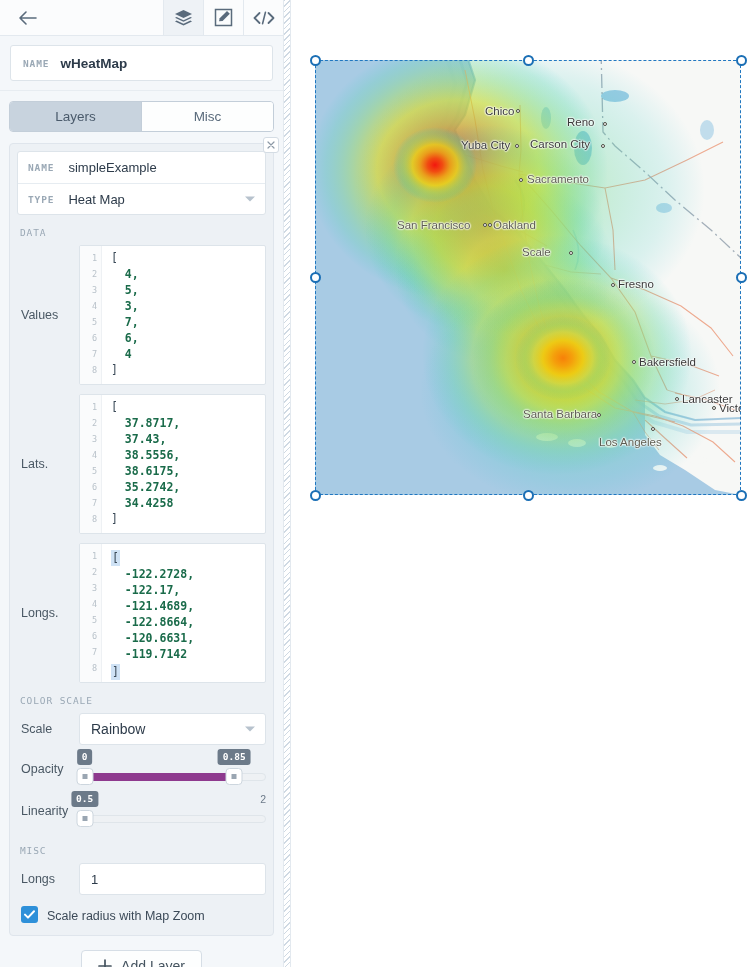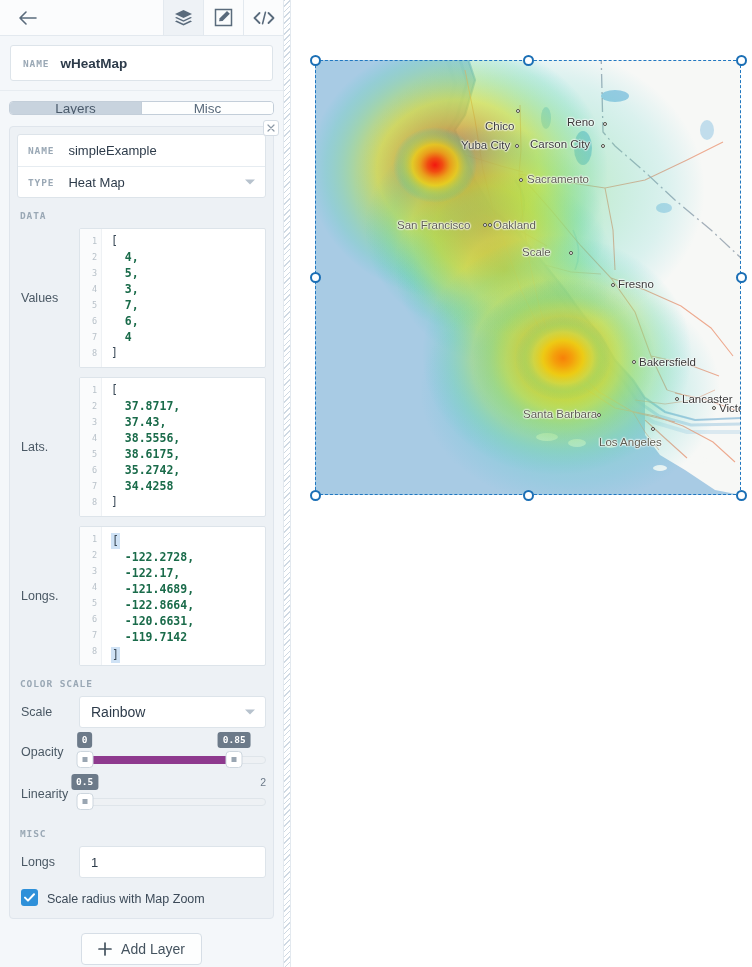--- a/index.html
+++ b/index.html
@@ -55,21 +55,21 @@
     font-size: 9.5px; letter-spacing: .9px; font-weight: 700;
     color: #9aa8b5; text-transform: uppercase;
     font-family: "DejaVu Sans Mono", monospace;
   }
   .name-val { font-size: 13.5px; color: #2d3b4a; margin-left: 11px; font-weight: 600; }
 
   
   .tabs {
     display: flex; margin: 10px 9px 0 9px;
     border: 1px solid #c3ced9; border-radius: 4px; overflow: hidden;
-    height: 14px;
+    height: 31px;
   }
   .tab {
     flex: 1; display: flex; align-items: center; justify-content: center;
     font-size: 13.5px; color: #5a6b7c; cursor: pointer;
     background: #fdfefe;
   }
   .tab.active { background: #c8d3de; color: #4a5a6b; font-weight: 400; }
   .tab + .tab { border-left: 1px solid #c3ced9; }
 
   
@@ -101,21 +101,21 @@
   .head-row + .head-row { border-top: 1px solid #e6ecf1; }
   .head-val { font-size: 13px; color: #2d3b4a; margin-left: 14px; }
   .caret {
     position: absolute; right: 10px; top: 50%; transform: translateY(-50%);
     width: 0; height: 0; border-left: 5px solid transparent;
     border-right: 5px solid transparent; border-top: 5px solid #b7c2cd;
   }
 
   
   .sec-head {
-    font-size: 9.5px; letter-spacing: .9px; font-weight: 700;
+    font-size: 9.5px; letter-spacing: .9px; font-weight: 400;
     color: #9aa8b5; text-transform: uppercase; margin: 12px 0 7px 10px;
     font-family: "DejaVu Sans Mono", monospace;
   }
 
   
   .ed-row { display: flex; align-items: center; margin: 0 7px 9px 7px; }
   .ed-label {
     width: 62px; font-size: 12.5px; color: #4a5864; padding-left: 4px;
     flex: 0 0 62px;
   }
@@ -551,21 +551,21 @@
           <ellipse cx="242" cy="295" rx="135" ry="120" fill="url(#hs2)"></ellipse>
           <ellipse cx="248" cy="300" rx="92" ry="82" fill="url(#hs2)"></ellipse>
           <ellipse cx="215" cy="130" rx="175" ry="145" fill="url(#hs4)"></ellipse>
           <ellipse cx="255" cy="330" rx="150" ry="115" fill="url(#hs4)"></ellipse>
           <ellipse cx="120" cy="105" rx="42" ry="38" fill="url(#hs1)"></ellipse>
           <ellipse cx="248" cy="298" rx="48" ry="42" fill="url(#hs2)"></ellipse>
         </g>
       </svg>
 
       <div id="city-layer">
-          <div class="lbl dark" style="left: 170px; top: 45px; margin-top: 15px;">Chico</div>
+          <div class="lbl dark" style="left: 170px; top: 45px;">Chico</div>
           <div class="dot" style="left: 201px; top: 49px;"></div>
           <div class="lbl dark" style="left: 252px; top: 56px;">Reno</div>
           <div class="dot" style="left: 288px; top: 62px;"></div>
           <div class="lbl dark" style="left: 146px; top: 79px;">Yuba City</div>
           <div class="dot" style="left: 200px; top: 84px;"></div>
           <div class="lbl dark" style="left: 215px; top: 78px;">Carson City</div>
           <div class="dot" style="left: 286px; top: 84px;"></div>
           <div class="lbl" style="left: 212px; top: 113px;">Sacramento</div>
           <div class="dot" style="left: 204px; top: 118px;"></div>
           <div class="lbl" style="left: 82px; top: 159px;">San Francisco</div>

